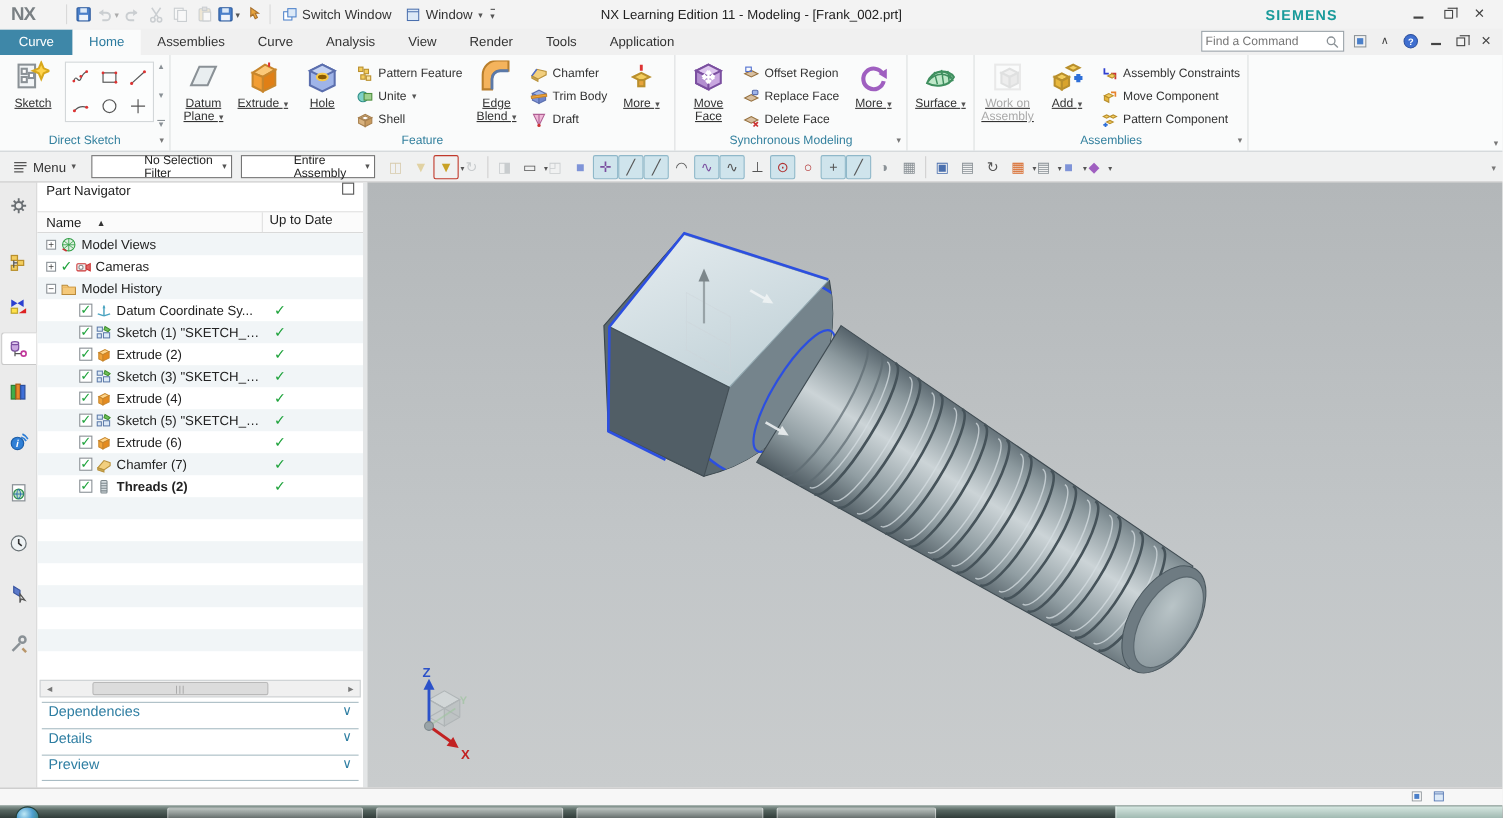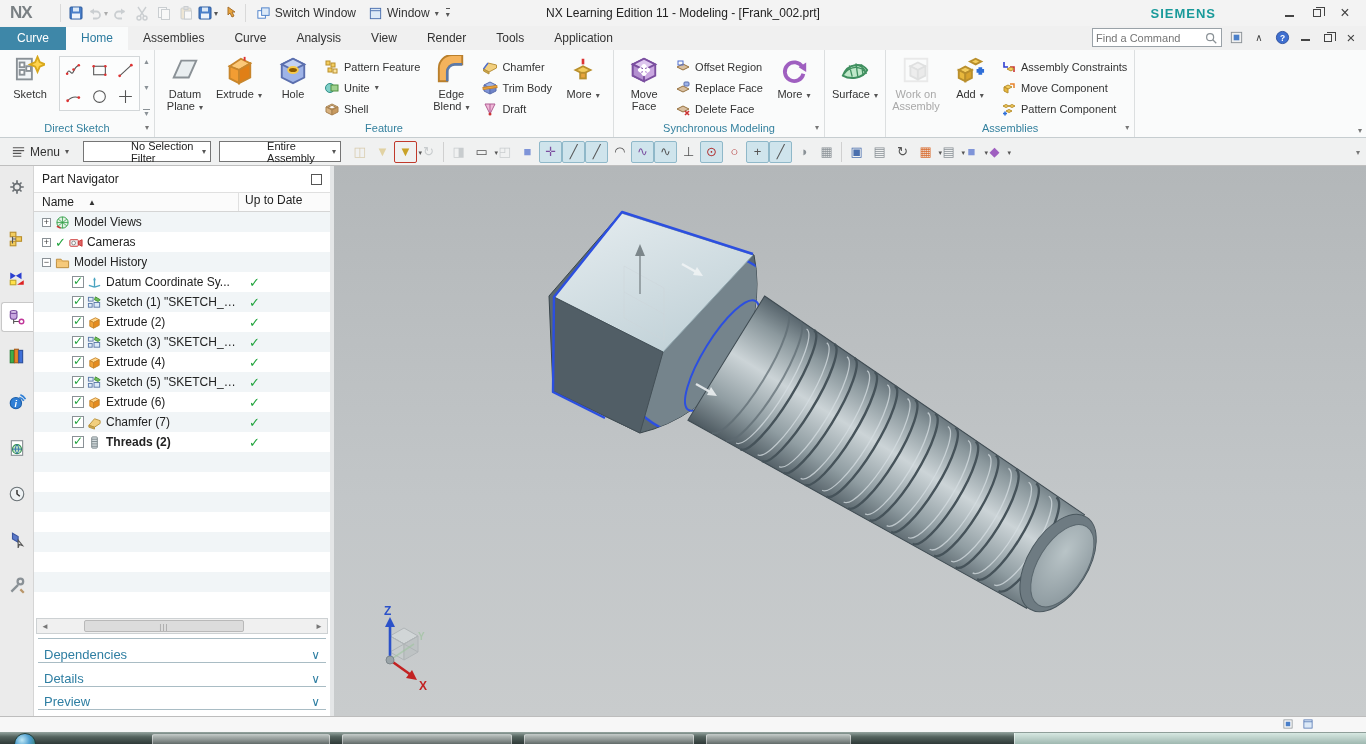--- a/index.html
+++ b/index.html
@@ -35,21 +35,21 @@
   .findbox input { border:none; outline:none; width:108px; font-size:11px; color:#555; font-family:inherit; }
   .rwc { width:18px; height:18px; display:flex; align-items:center; justify-content:center; color:#444; font-size:12px; }
 
   
   .ribbon { position:absolute; left:0; top:50px; width:1366px; height:88px; background:#fafbfb;
     border-bottom:1px solid #c6cdd0; display:flex; }
   .rgroup { display:flex; flex-direction:column; border-right:1px solid #dcdfe0; padding:2px 3px 0; position:relative; }
   .rgroup-body { flex:1; display:flex; align-items:stretch; }
   .rgroup-label { height:16px; text-align:center; font-size:11px; color:#33809e; position:relative; padding-top:1px; }
   .launcher { position:absolute; right:2px; top:2px; font-size:8px; color:#777; }
-  .rbig { width:54px; display:flex; flex-direction:column; align-items:center; padding-top:3px; border-radius:2px; }
+  .rbig { width:54px; display:flex; flex-direction:column; align-items:center; padding-top:3px; border-radius:2px;text-decoration:underline; }
   .rbig .lab { font-size:11px; color:#333; text-align:center; line-height:12px; margin-top:3px; }
   .rbig.dis .lab { color:#a9a9a9; }
   .rbig.dis svg { opacity:.5; }
   .smallcol { display:flex; flex-direction:column; justify-content:flex-start; padding-top:4px; }
   .rsmall { display:flex; align-items:center; gap:4px; height:21px; padding:0 4px; font-size:11px; color:#333; white-space:nowrap; border-radius:2px; }
   .minigrid { display:grid; grid-template-columns:repeat(3,25px); grid-template-rows:25px 25px; gap:1px;
     border:1px solid #d3d7d9; background:#fcfdfd; margin:4px 2px 0 2px; padding:1px; align-self:flex-start; }
   .rmini { display:flex; align-items:center; justify-content:center; }
   .scrollcol { display:flex; flex-direction:column; justify-content:space-between; padding:6px 1px 4px; color:#8a9196; font-size:7px; align-items:center; }
   .ribbon-right-dd { position:absolute; right:4px; bottom:2px; font-size:8px; color:#777; }
@@ -73,21 +73,21 @@
   
   .main { position:absolute; left:0; top:166px; width:1366px; height:550px; display:flex; }
   .resbar { width:34px; background:#ebebeb; border-right:1px solid #d5d5d5; display:flex; flex-direction:column; align-items:center; padding-top:6px; }
   .resico { width:30px; height:30px; display:flex; align-items:center; justify-content:center; margin-bottom:9px; border-radius:3px 0 0 3px; }
   .resico.active { background:#fff; border:1px solid #c8c8c8; border-right:none; width:32px; }
   .resico:nth-child(1) { margin-bottom:22px; }
   .resico:nth-child(5) { margin-bottom:16px; }
   .resico:nth-child(6),.resico:nth-child(7),.resico:nth-child(8),.resico:nth-child(9) { margin-bottom:16px; }
 
   .panel { width:300px; background:#fff; border-right:4px solid #e4e6e7; display:flex; flex-direction:column; }
-  .pn-header { height:26px; display:flex; align-items:center; justify-content:space-between; padding:0 8px; font-size:12px; color:#222; }
+  .pn-header { height:26px; display:flex; justify-content:space-between; padding:0 8px; font-size:12px; color:#222; }
   .float-ic { width:11px; height:11px; border:1px solid #555; }
   .pn-colhead { height:20px; display:flex; border-top:1px solid #e0e0e0; border-bottom:1px solid #d5d5d5; background:#fbfbfb; font-size:12px; color:#222; }
   .pn-colhead .c1 { width:205px; padding-left:8px; display:flex; align-items:center; gap:14px; border-right:1px solid #e0e0e0; }
   .pn-colhead .c2 { flex:1; padding-left:6px; display:flex; align-items:flex-start; }
   .sortg { font-size:8px; color:#333; }
   .pn-tree { flex:1; overflow:hidden; }
   .trow { height:20px; display:flex; align-items:center; font-size:12px; color:#222; }
   .trow:nth-child(odd) { background:#f1f5f7; }
   .trow .namecell { width:205px; display:flex; align-items:center; overflow:hidden; white-space:nowrap; }
   .trow .upcell { flex:1; padding-left:10px; }
@@ -101,21 +101,21 @@
   .upcheck { color:#1fa33c; font-weight:bold; font-size:13px; }
   .precheck { color:#1fa33c; font-weight:bold; font-size:13px; margin-right:2px; }
 
   .hscroll { height:16px; margin:0 2px; border:1px solid #cdd1d3; background:#f0f0f0; display:flex; align-items:center; }
   .hs-arrow { width:16px; text-align:center; font-size:8px; color:#777; }
   .hs-track { flex:1; position:relative; height:100%; }
   .hs-thumb { position:absolute; left:12%; width:62%; top:1px; bottom:1px; background:#dcdcdc; border:1px solid #b9b9b9; border-radius:2px;
     display:flex; align-items:center; justify-content:center; color:#9a9a9a; font-size:8px; letter-spacing:1px; }
 
   .accordion { padding:4px 4px 6px; }
-  .acc-item { height:24px; border-top:1px solid #a9bcc4; display:flex; align-items:flex-end; justify-content:space-between; padding:0 6px; color:#2e7ea2; font-size:13px; }
+  .acc-item { height:24px; border-top:1px solid #a9bcc4; display:flex; align-items:flex-start; justify-content:space-between; padding:0 6px; color:#2e7ea2; font-size:13px; }
   .acc-item:last-child { border-bottom:1px solid #a9bcc4; }
   .acc-chev { color:#2e7ea2; font-size:12px; }
 
   .viewport { flex:1; position:relative; background:linear-gradient(180deg,#b3b7b9 0%,#c2c6c8 60%,#c9cccd 100%); }
   .viewport svg { position:absolute; left:0; top:0; }
 
   
   .statusbar { position:absolute; left:0; top:716px; width:1366px; height:16px; background:#f7f7f7;
     border-top:1px solid #bdbdbd; font-size:11px; color:#222; }
   .status-msg { position:absolute; left:0; right:0; text-align:center; top:1px; font-weight:bold; font-size:11px; }

